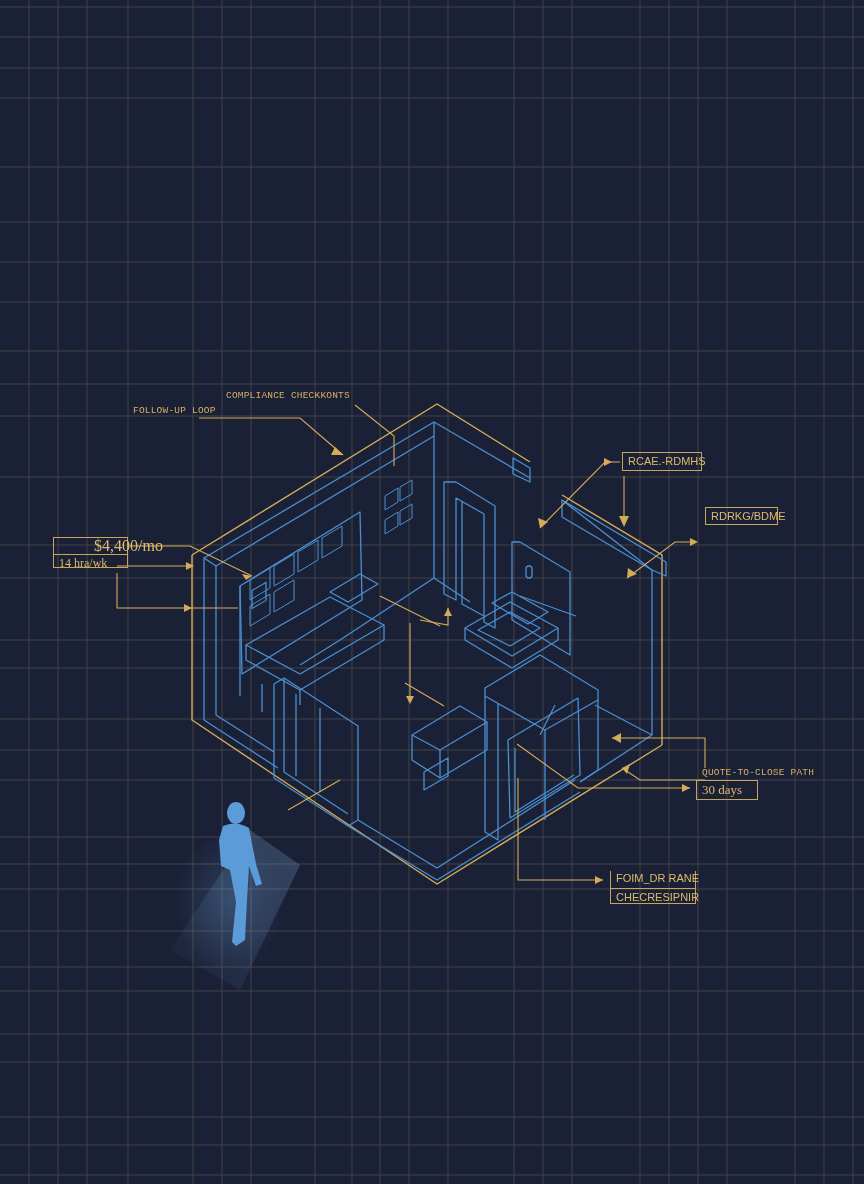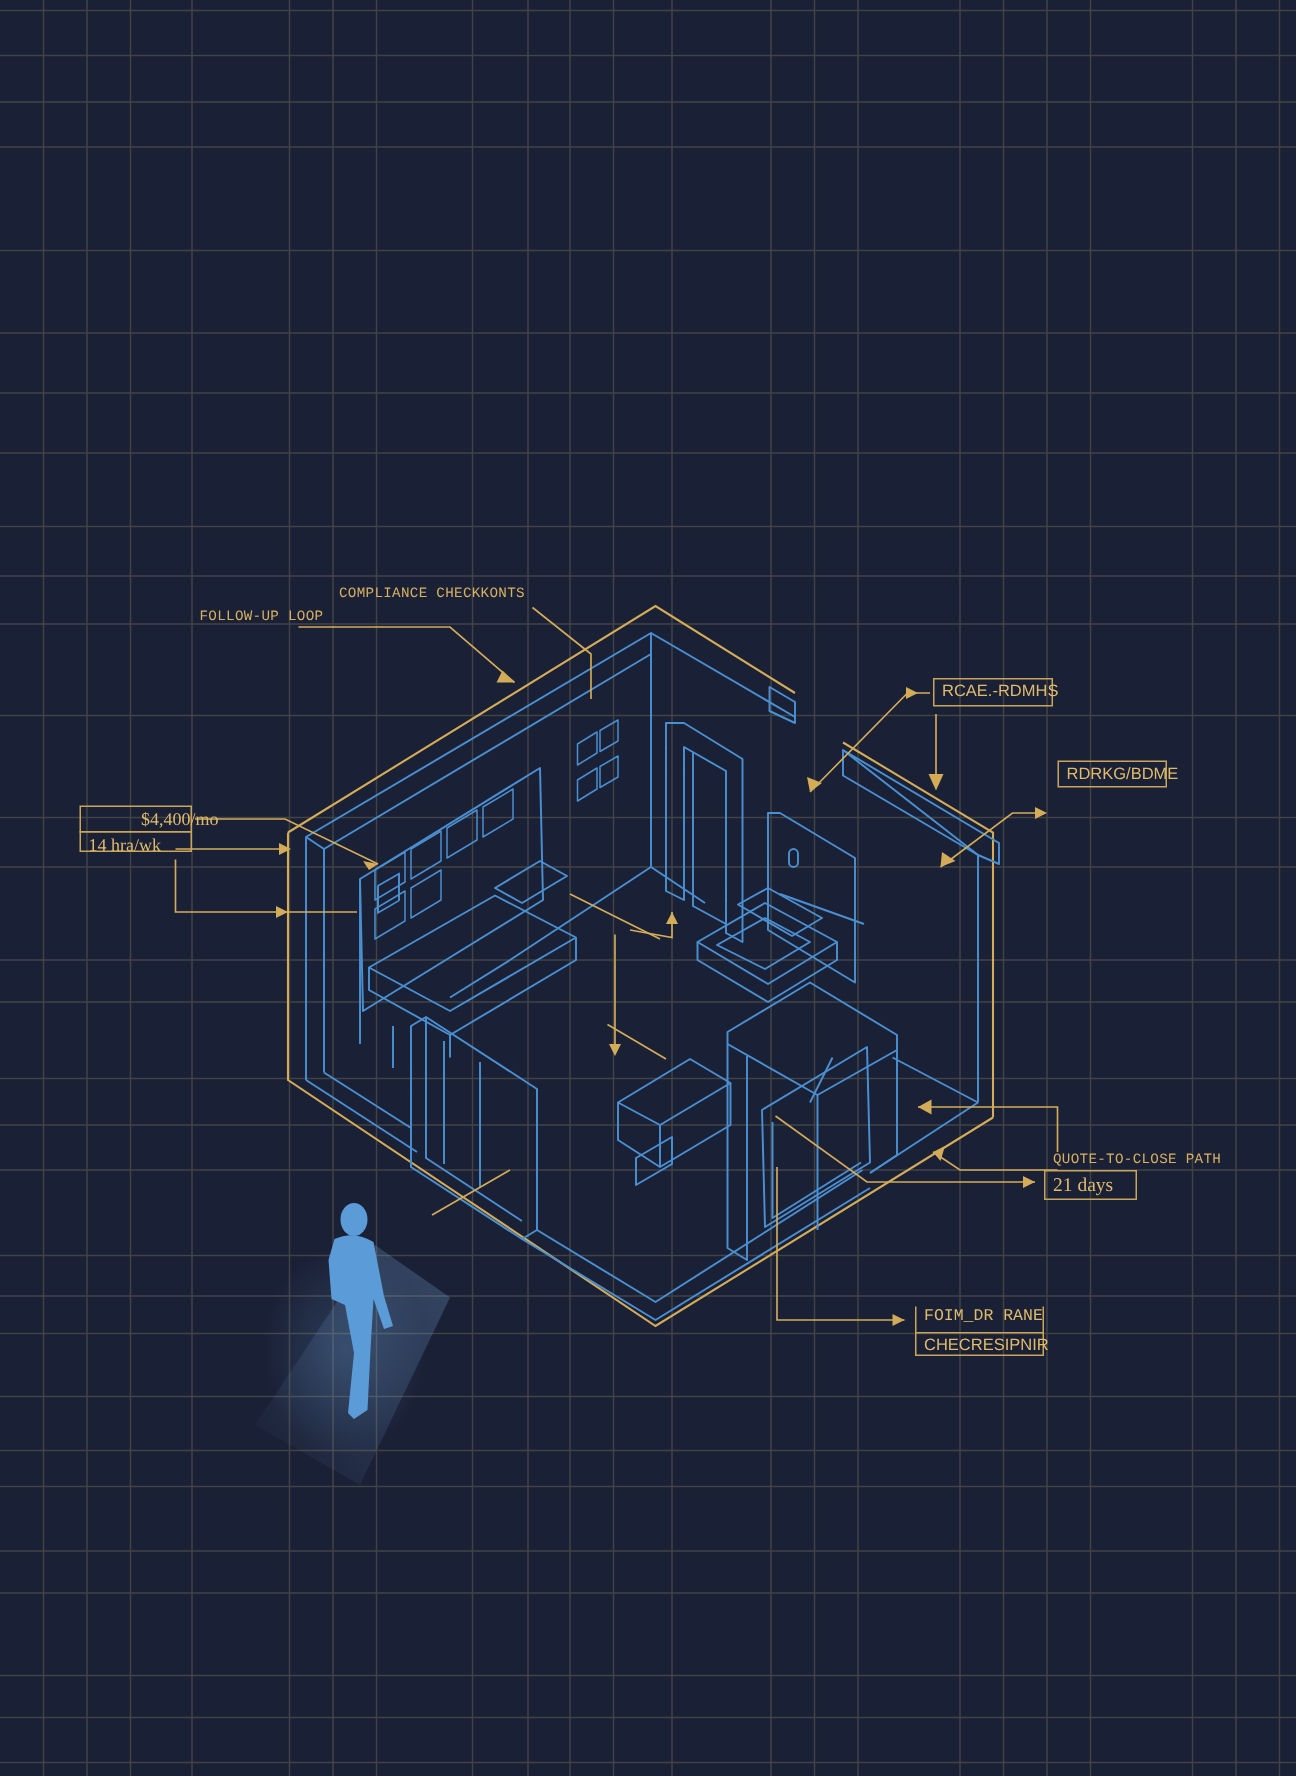--- a/index.html
+++ b/index.html
@@ -239,23 +239,23 @@
     <g fill="#5b9bd8">
       <ellipse cx="236" cy="813" rx="9" ry="11"></ellipse>
       <path d="M223,826 Q236,820 249,828 L256,864 L262,884 L256,886 L249,866 L247,900 L245,940 L236,946 L232,942 L236,902 L230,870 L221,866 L219,840 Z"></path>
     </g>
   </g>
 </svg>
 
 <div class="lbl" style="left:226px; top:390px;">COMPLIANCE CHECKKONTS</div>
 <div class="lbl" style="left:133px; top:405px;">FOLLOW-UP LOOP</div>
 
-<div class="box" style="left:53px; top:537px; width:75px; height:18px; line-height:16px; font-size:12px;padding-left:40px;">$4,400/mo</div>
+<div class="box" style="left:53px; top:537px; width:75px; height:18px; line-height:16px; font-size:16px;padding-left:40px;">$4,400/mo</div>
 <div class="box" style="left:53px; top:554px; width:75px; height:14px; line-height:16px; font-size:12px;">14 hra/wk</div>
 
 <div class="box small" style="left:622px; top:452px; width:80px; height:19px; line-height:17px;">RCAE.-RDMHS</div>
 <div class="box small" style="left:705px; top:507px; width:73px; height:18px; line-height:16px;">RDRKG/BDME</div>
 
 <div class="lbl" style="left:702px; top:767px;">QUOTE-TO-CLOSE PATH</div>
-<div class="box" style="left:696px; top:780px; width:62px; height:20px; line-height:18px; font-size:13px;">21 days</div>
-
-<div class="box small" style="left:610px; top:871px; width:86px; height:17px; line-height:15px; border-bottom:none; border-top:none;font-family:Liberation Mono, monospace;">FOIM_DR RANE</div>
+<div class="box" style="left:696px; top:780px; width:62px; height:20px; line-height:18px; font-size:13px;">30 days</div>
+
+<div class="box small" style="left:610px; top:871px; width:86px; height:17px; line-height:15px; border-bottom:none; border-top:none;">FOIM_DR RANE</div>
 <div class="box small" style="left:610px; top:888px; width:86px; height:16px; line-height:16px;">CHECRESIPNIR</div>
 
 </body></html>

